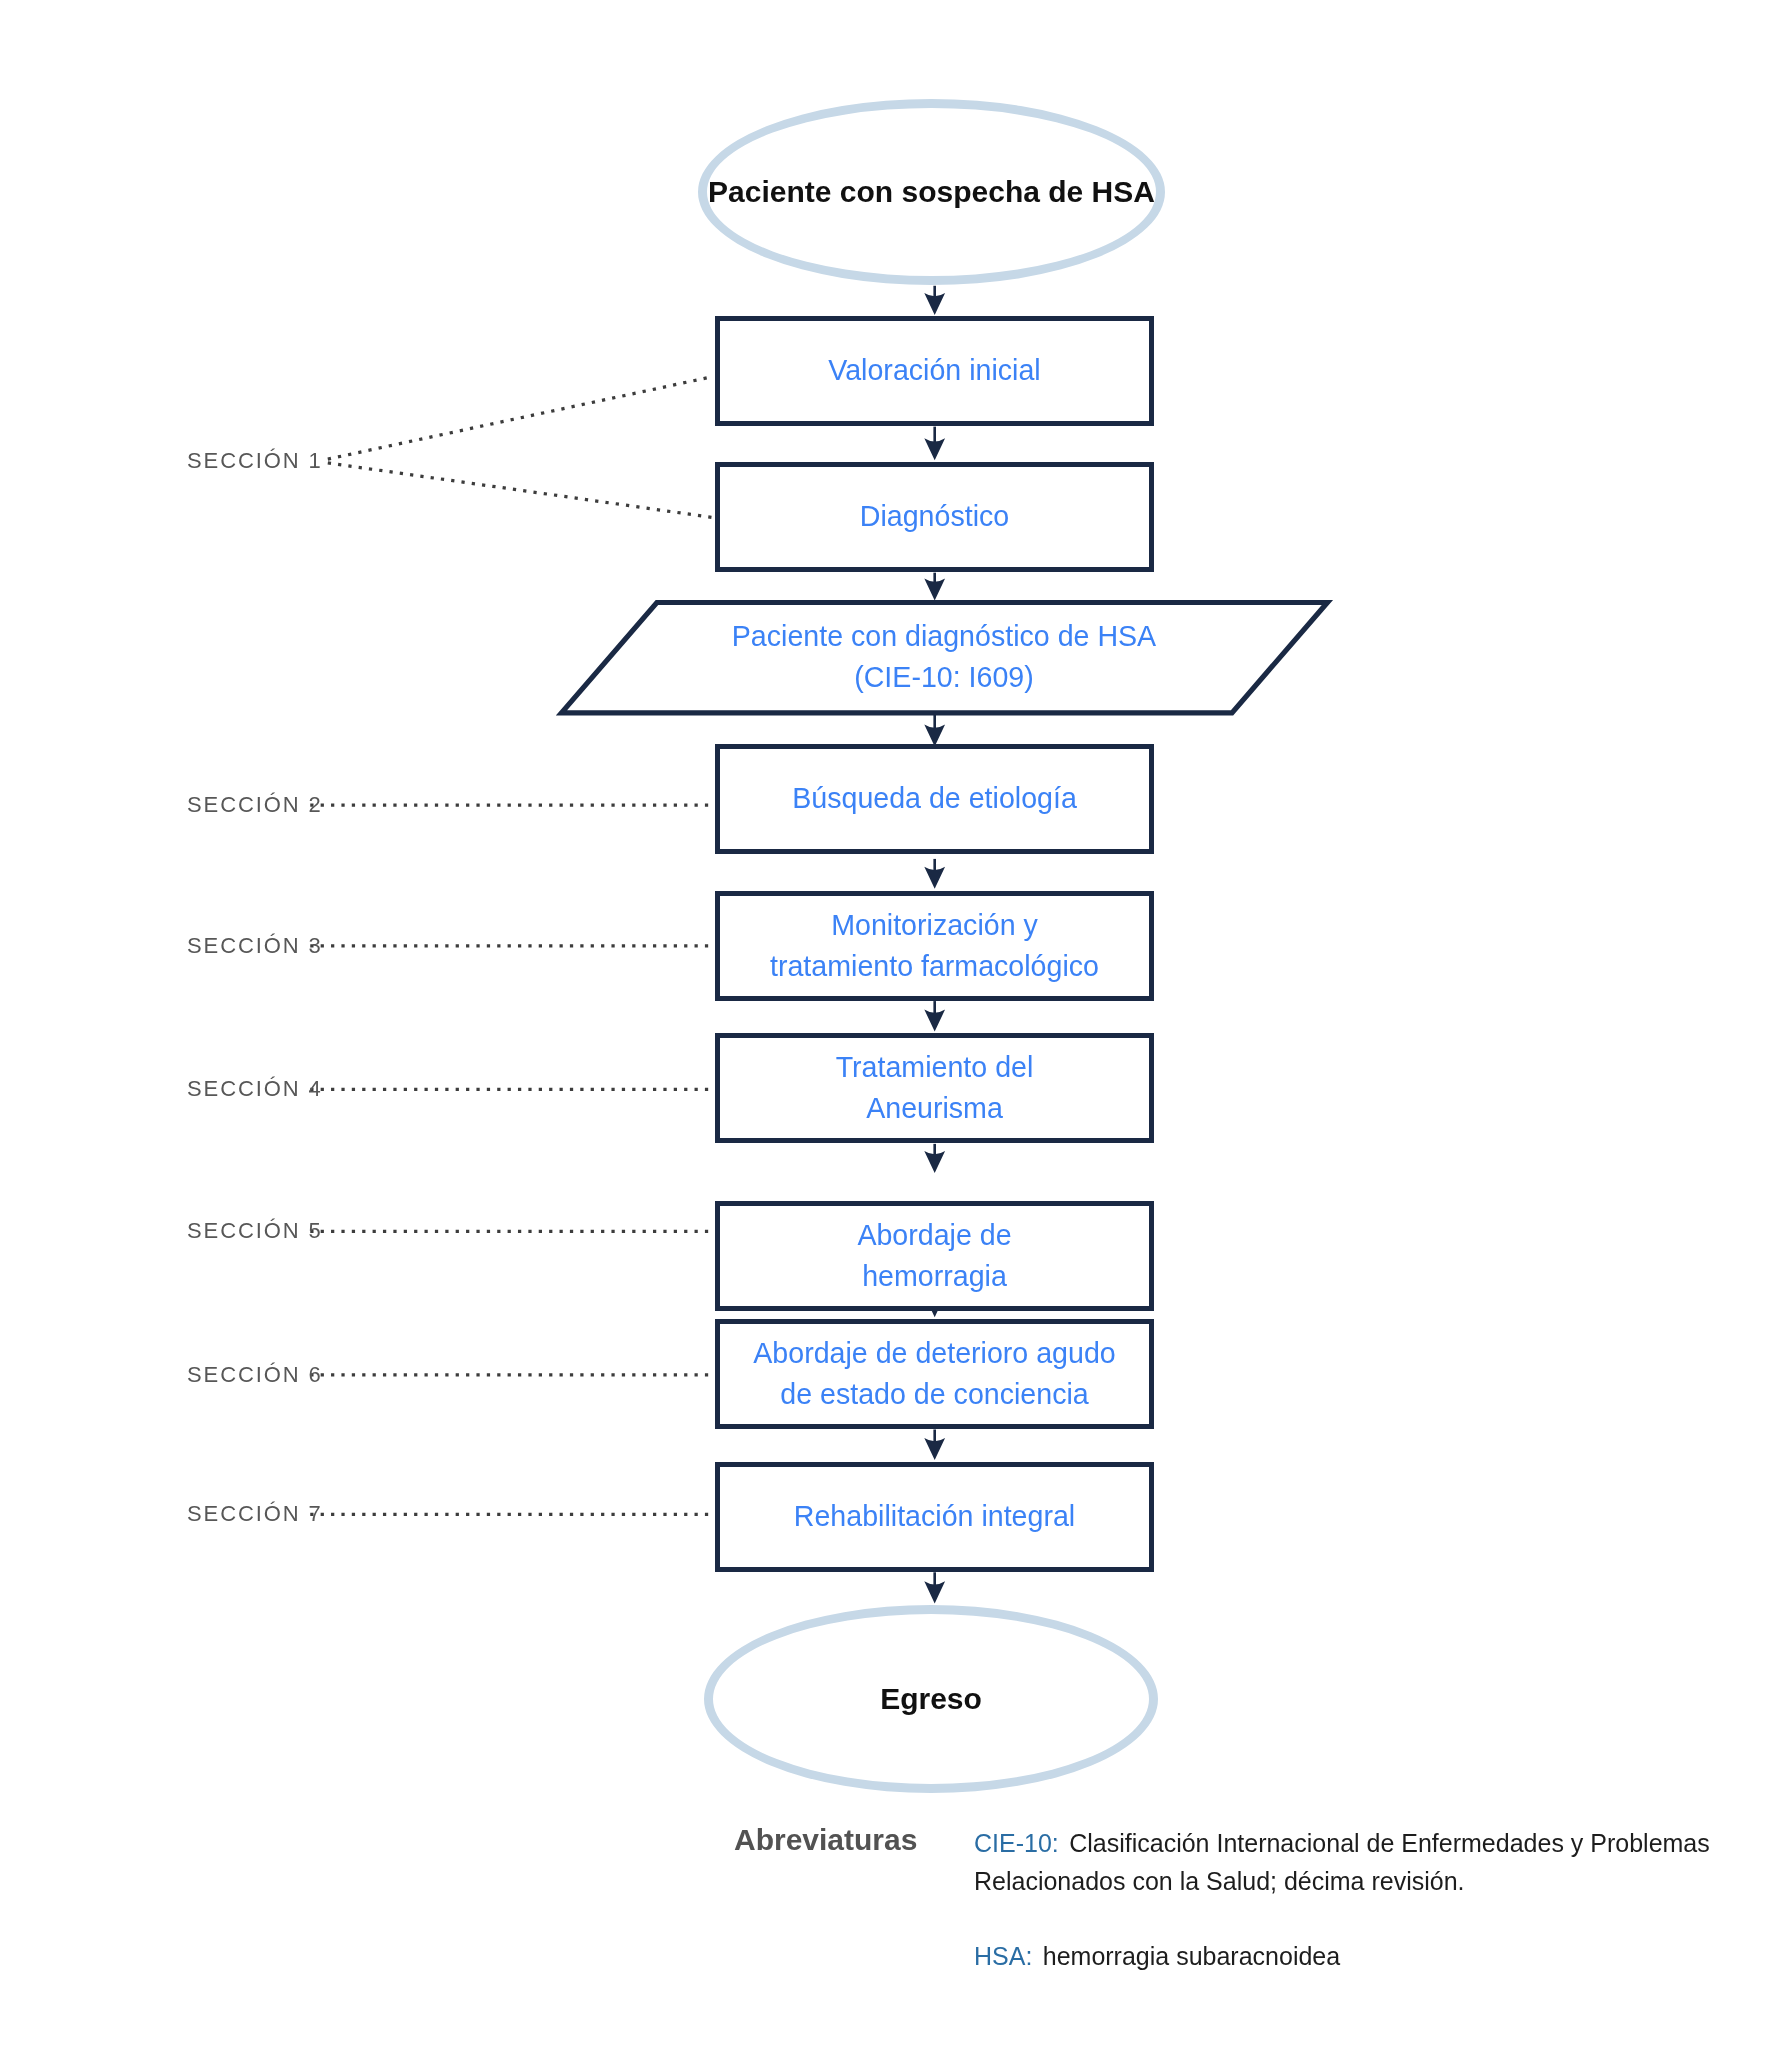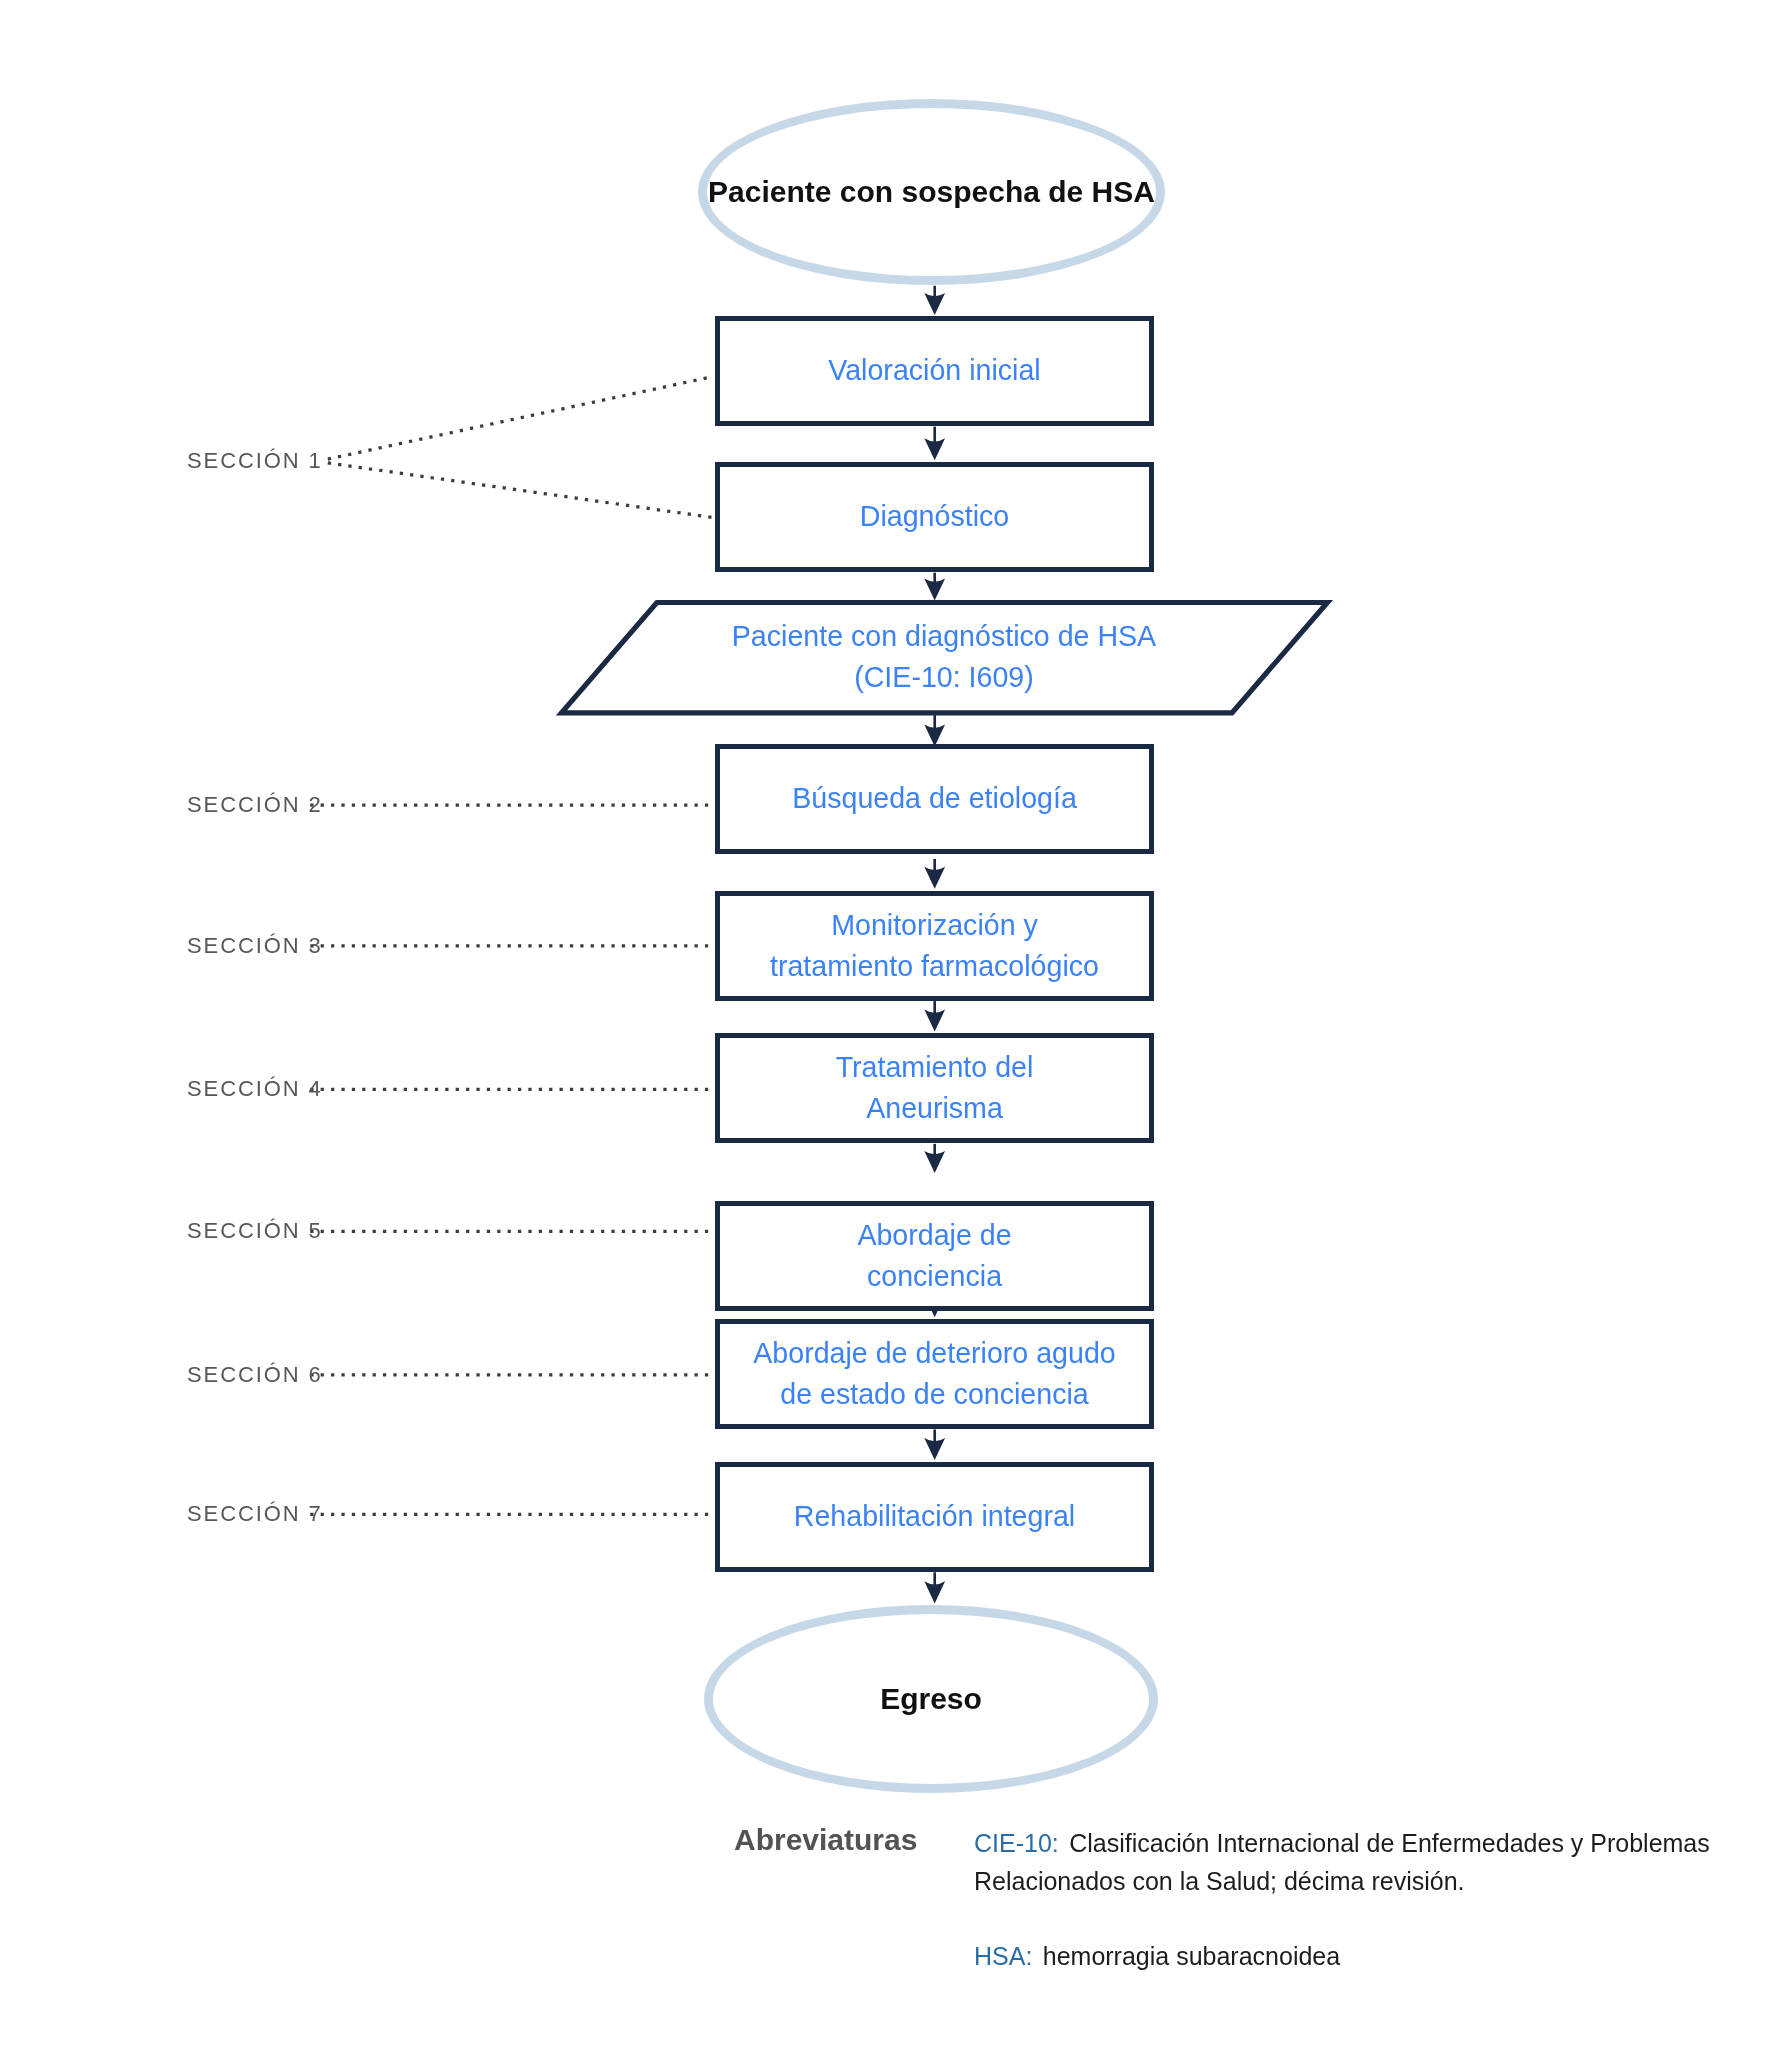--- a/index.html
+++ b/index.html
@@ -190,21 +190,21 @@
     <span>Aneurisma</span>
   </div>
 
   <div class="fbox" style="top:891px;">
     <span>Monitorización y</span>
     <span>tratamiento farmacológico</span>
   </div>
 
   <div class="fbox" style="top:1175px;margin-top:26px;">
     <span>Abordaje de</span>
-    <span>conciencia</span>
+    <span>hemorragia</span>
   </div>
 
   <div class="fbox" style="top:1319px;">
     <span>Abordaje de deterioro agudo</span>
     <span>de estado de conciencia</span>
   </div>
 
   <div class="fbox" style="top:1462px;">
     <span>Rehabilitación integral</span>
   </div>

